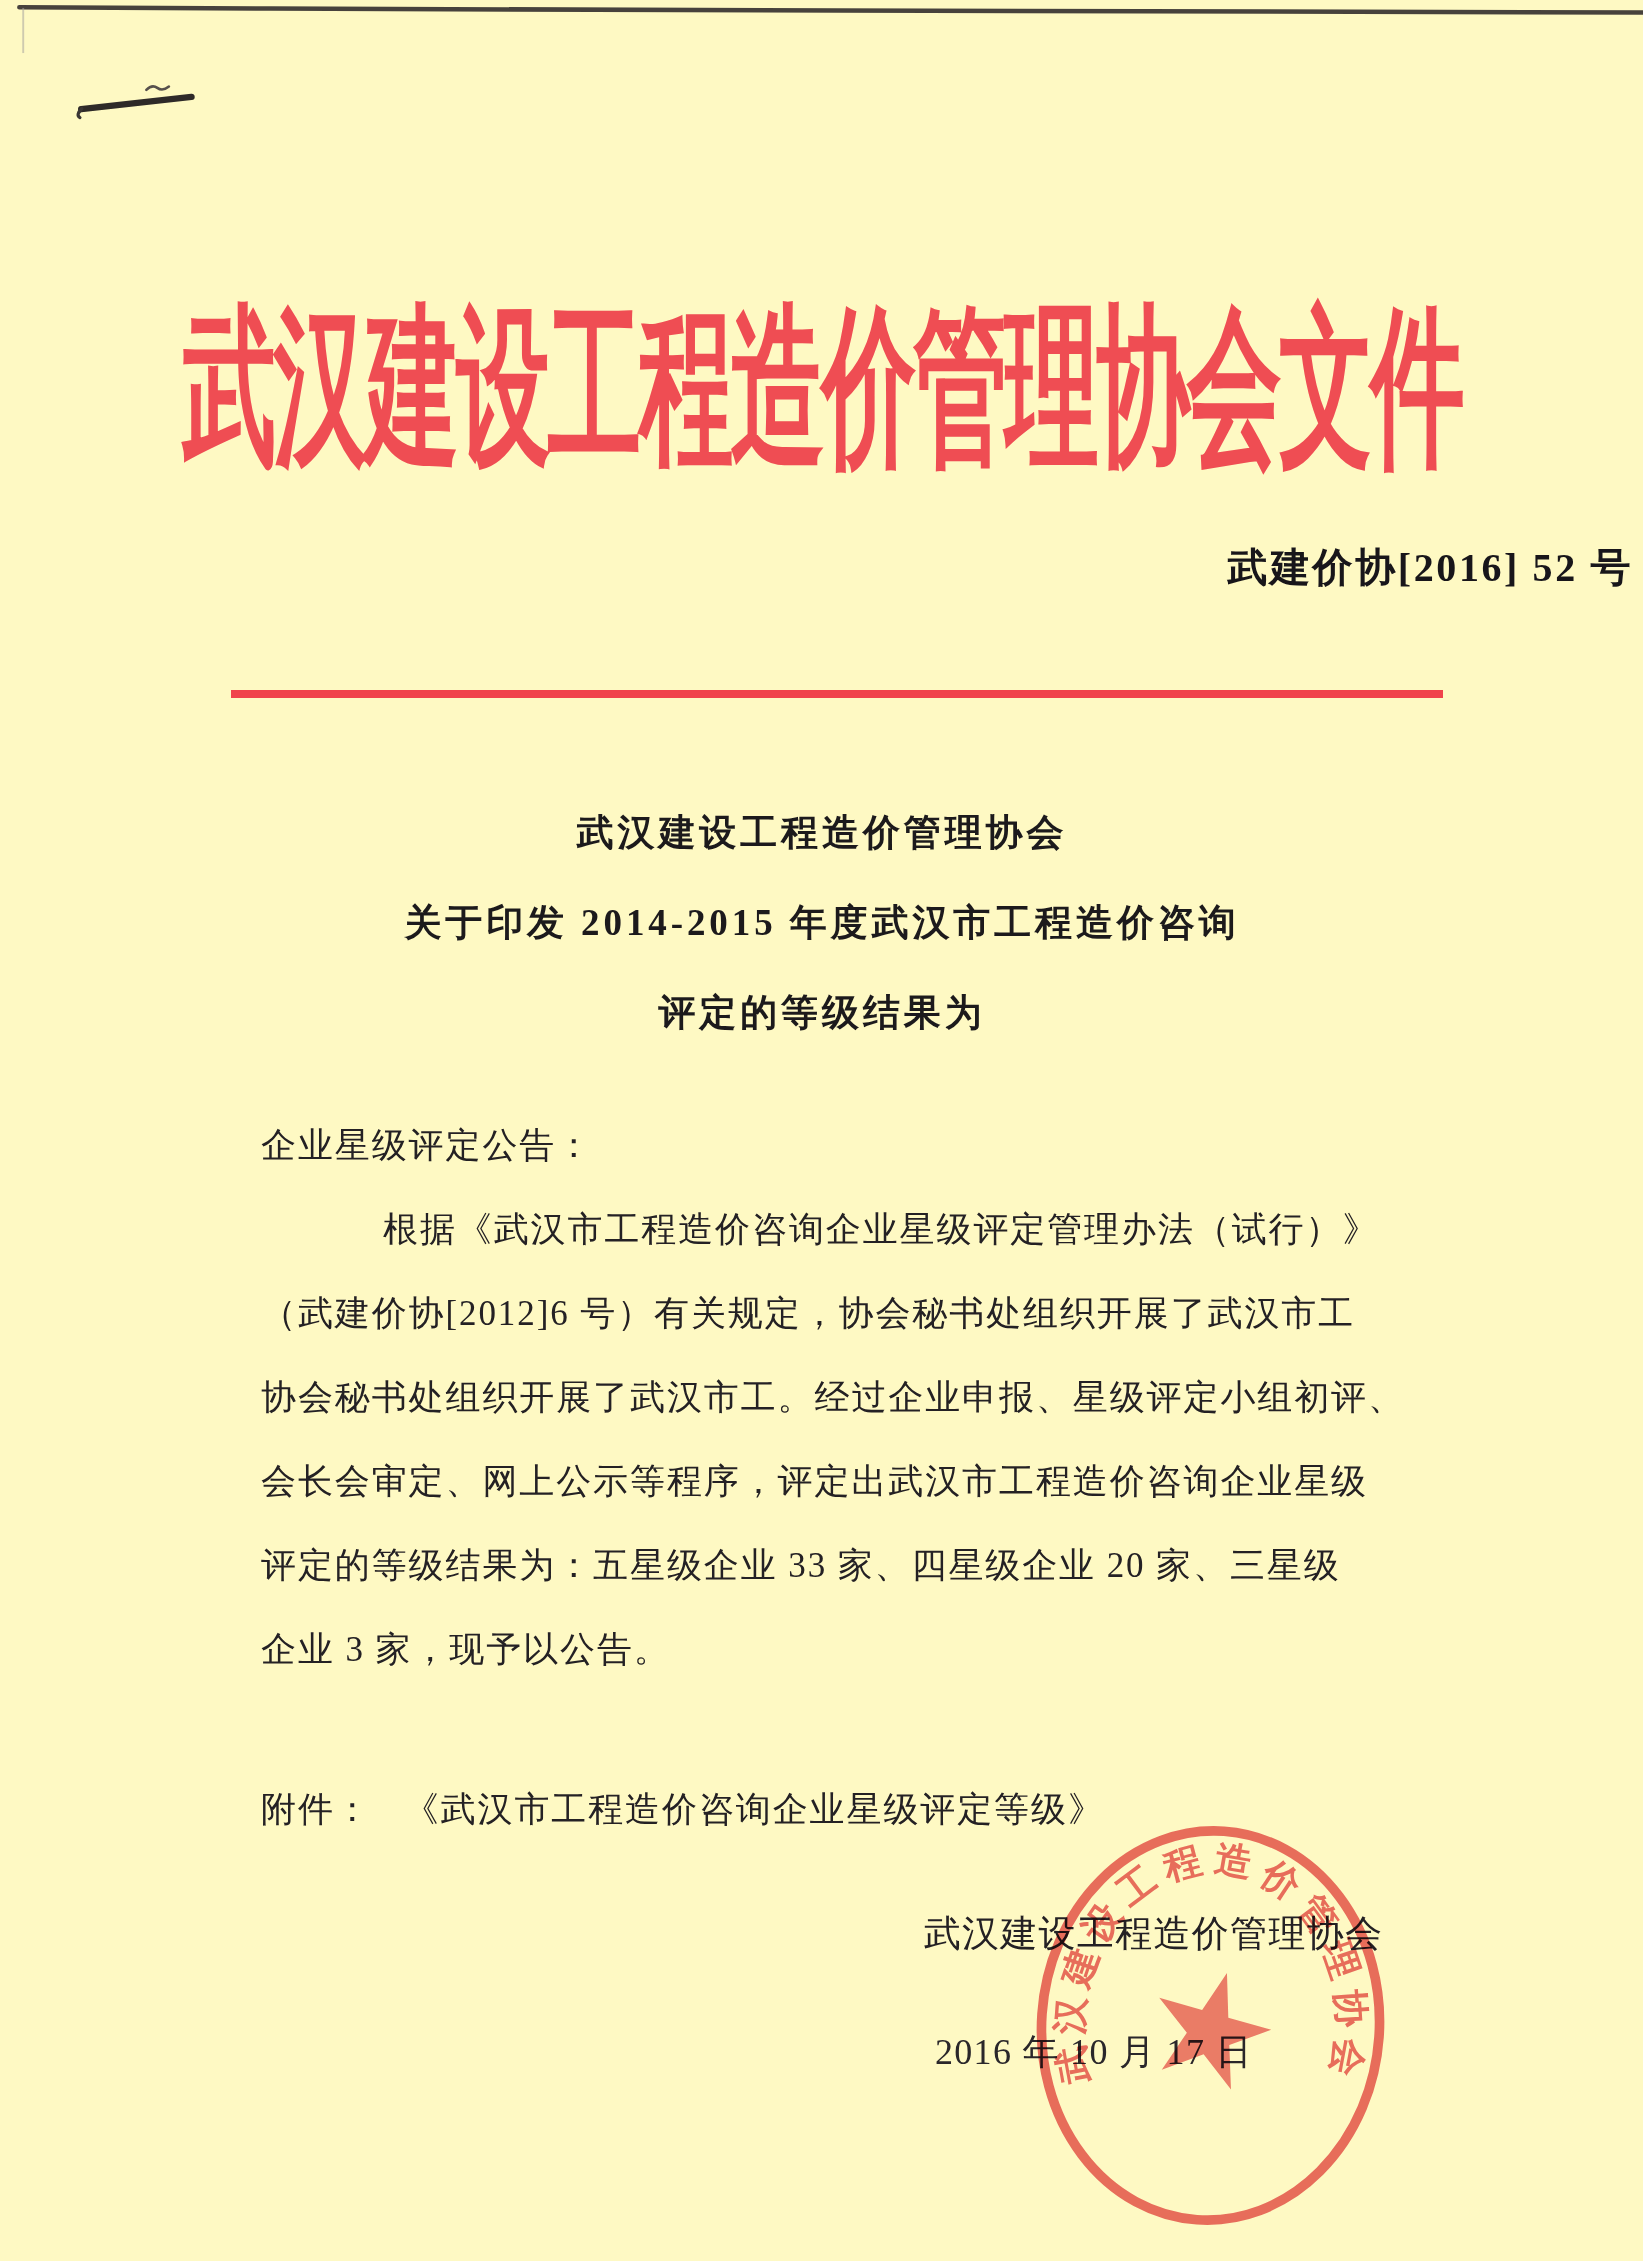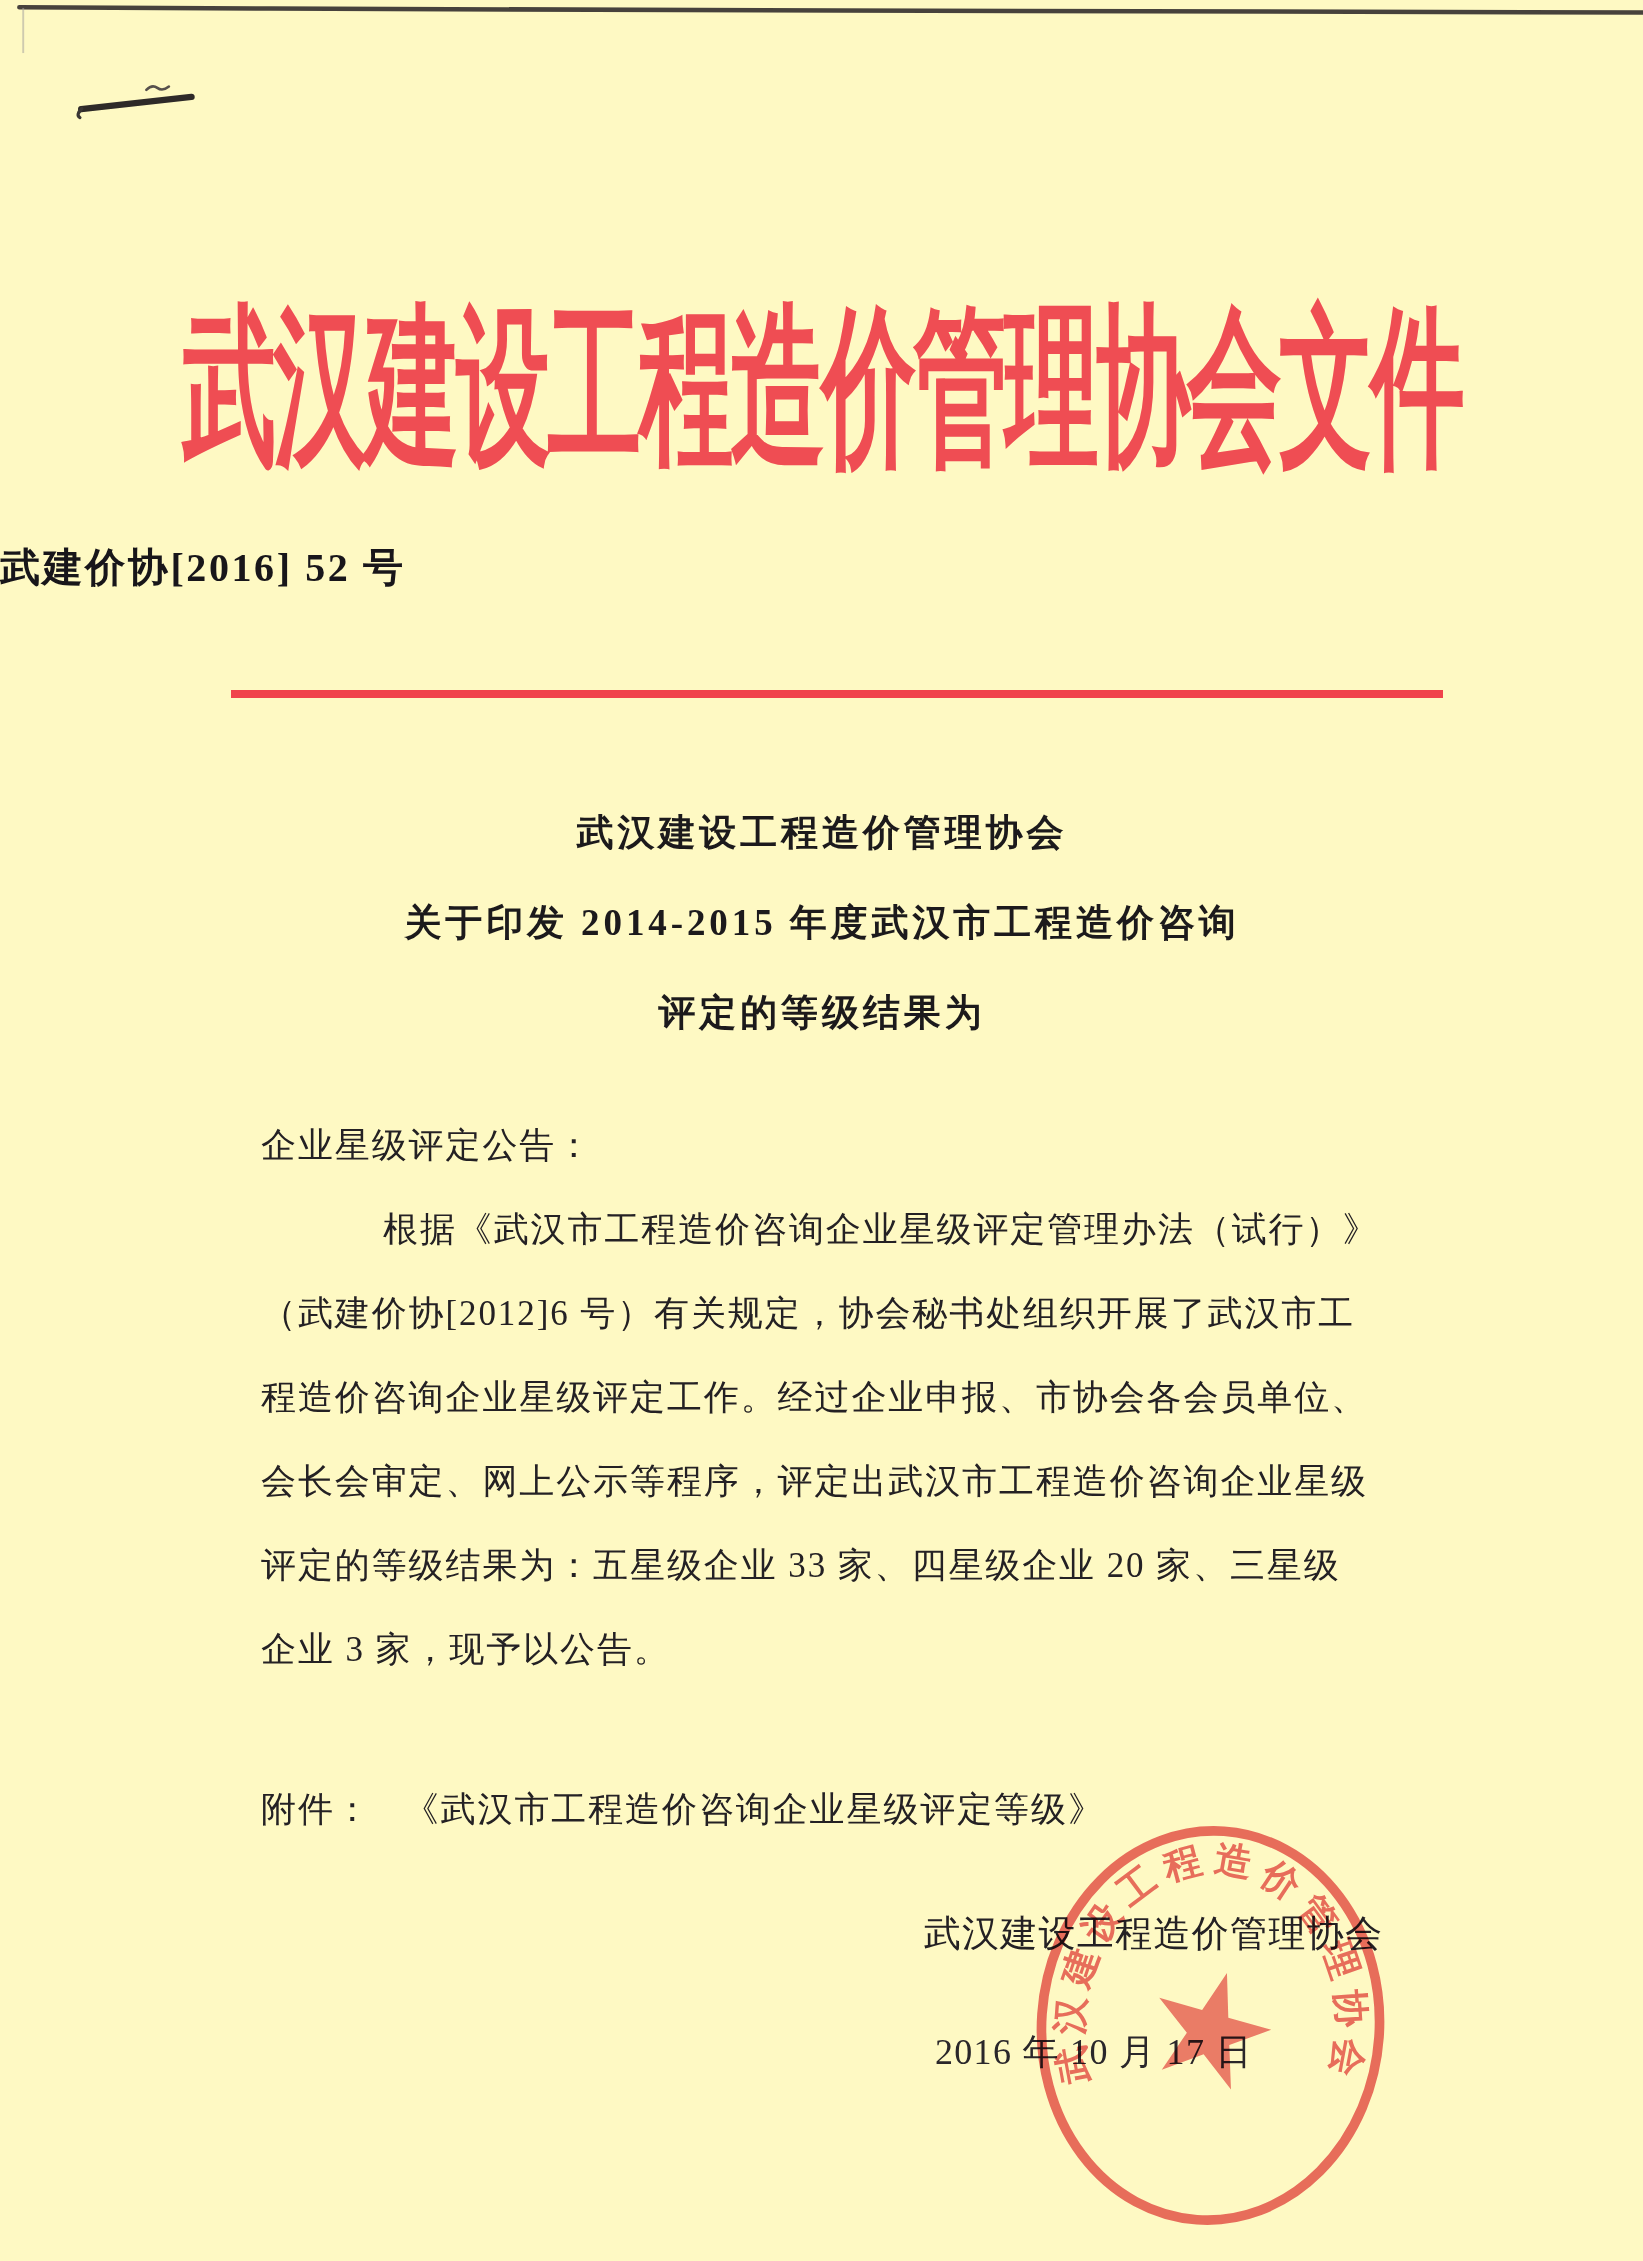--- a/index.html
+++ b/index.html
@@ -20,21 +20,21 @@
     font-size:94px;font-weight:bold;
     color:#ef4d53;
     letter-spacing:-2.6px;
     transform:scaleY(1.85);
     transform-origin:center top;
     white-space:nowrap;
   }
   
   .doc-number{
     position:absolute;top:540px;left:0;width:1633px;
-    text-align:left;
+    text-align:right;
     font-size:40px;font-weight:bold;
     letter-spacing:2.6px;
     color:#18161a;
   }
   
   .red-rule{
     position:absolute;top:690px;left:231px;
     width:1212px;height:8.4px;
     background:#f0434b;
   }
@@ -111,21 +111,21 @@
   <div class="doc-title">
     <div>武汉建设工程造价管理协会</div>
     <div>关于印发 2014-2015 年度武汉市工程造价咨询</div>
     <div>评定的等级结果为</div>
   </div>
 
   <div class="body-block">
     <div class="bline">企业星级评定公告：</div>
     <div class="bline indent">根据《武汉市工程造价咨询企业星级评定管理办法（试行）》</div>
     <div class="bline">（武建价协[2012]6 号）有关规定，协会秘书处组织开展了武汉市工</div>
-    <div class="bline">程造价咨询企业星级评定工作。经过企业申报、市协会各会员单位、</div>
+    <div class="bline">协会秘书处组织开展了武汉市工。经过企业申报、星级评定小组初评、</div>
     <div class="bline">会长会审定、网上公示等程序，评定出武汉市工程造价咨询企业星级</div>
     <div class="bline">评定的等级结果为：五星级企业 33 家、四星级企业 20 家、三星级</div>
     <div class="bline">企业 3 家，现予以公告。</div>
   </div>
 
   <div class="attachment">
     <span class="att-label">附件：</span><span>《武汉市工程造价咨询企业星级评定等级》</span>
   </div>
 
   <div class="signature">武汉建设工程造价管理协会</div>

